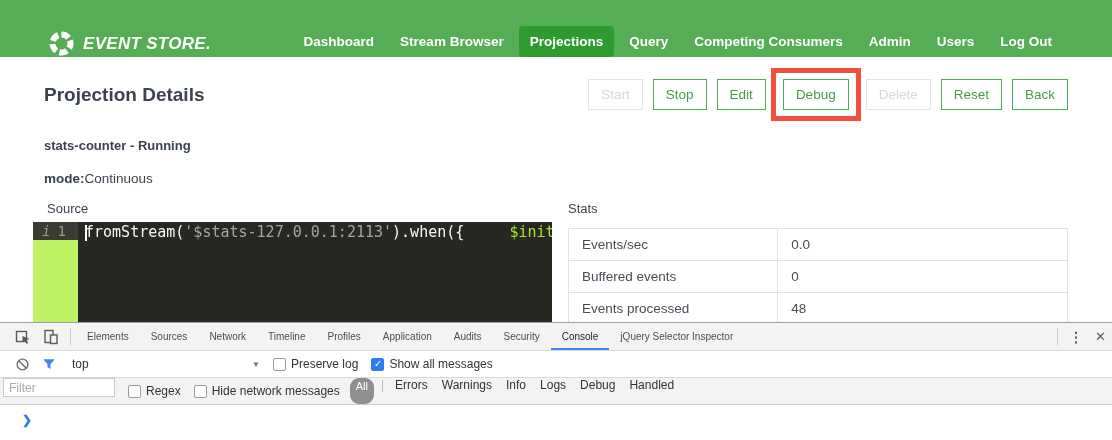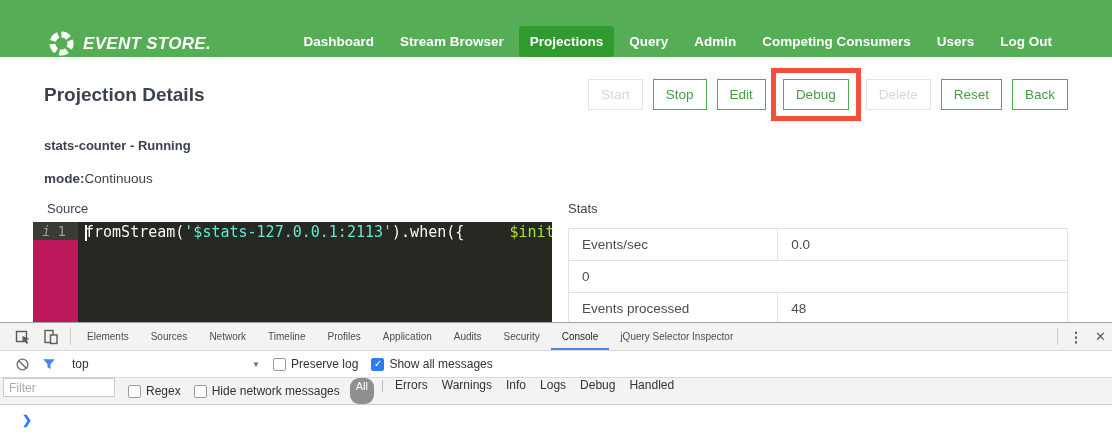--- a/index.html
+++ b/index.html
@@ -38,27 +38,27 @@
   .cols{ display:flex; gap:16px; margin-top:15px; margin-left:-11px; }
   .source-col{ width:519px; }
   .stats-col{ width:505px; }
   .col-heading{ font-weight:normal; font-size:13px; color:#3b434e; }
   .source-col .col-heading{ margin-left:14px; margin-bottom:6px; }
   .stats-col  .col-heading{ margin-bottom:12px; }
 
   
   .editor{ height:112px; background:#272822; display:flex; overflow:hidden;
            font-family:"DejaVu Sans Mono",monospace; font-size:15px; }
-  .gutter{ width:45px; background:#be185d; color:#9a9a91; flex:none; }
+  .gutter{ width:45px; background:#bef264; color:#9a9a91; flex:none; }
   .gutter-line{ background:#3a3c33; padding:1px 0 1px 9px; font-size:14px; }
   .gutter-line .ann{ font-style:italic; margin-right:7px; }
   .code-area{ flex:1; padding:1px 0 0 7px; color:#f8f8f2; white-space:pre; overflow:hidden; }
   .caret{ display:inline-block; width:1.5px; height:16px; background:#fff;
           vertical-align:text-bottom; margin-right:-1.5px; }
-  .tok-plain{ color:#f8f8f2; } .tok-string{ color:#5eead4; }
+  .tok-plain{ color:#f8f8f2; } .tok-string{ color:#a3a3a3; }
   .tok-entity{ color:#a6e22e; }
 
   
   .stats-table{ border:1px solid #e1e1e1; border-bottom:none; height:101px;
                 overflow:hidden; background:#fff; }
   .stats-row{ display:flex; height:32px; border-bottom:1px solid #e1e1e1;
               font-size:13.5px; color:#474d56; }
   .stats-cell{ display:flex; align-items:center; padding-left:13px; }
   .stats-cell.label{ width:42%; border-right:1px solid #e1e1e1; }
   .stats-cell.value{ flex:1; }
@@ -118,23 +118,23 @@
     <nav class="nav-items">
 
         <a class="nav-item">Dashboard</a>
 
         <a class="nav-item">Stream Browser</a>
 
         <a class="nav-item active">Projections</a>
 
         <a class="nav-item">Query</a>
 
+        <a class="nav-item">Competing Consumers</a>
+
         <a class="nav-item">Admin</a>
-
-        <a class="nav-item">Competing Consumers</a>
 
         <a class="nav-item">Users</a>
 
         <a class="nav-item">Log Out</a>
       </nav>
   </header>
 
   <main class="content">
 
     <div class="title-row">
@@ -194,20 +194,21 @@
       <section class="stats-col">
         <div class="col-heading">Stats</div>
         <div class="stats-table">
 
             <div class="stats-row">
               <div class="stats-cell label">Events/sec</div>
               <div class="stats-cell value">0.0</div>
             </div>
 
             <div class="stats-row">
+              <div class="stats-cell label">Buffered events</div>
               <div class="stats-cell value">0</div>
             </div>
 
             <div class="stats-row">
               <div class="stats-cell label">Events processed</div>
               <div class="stats-cell value">48</div>
             </div>
           </div>
       </section>
 

